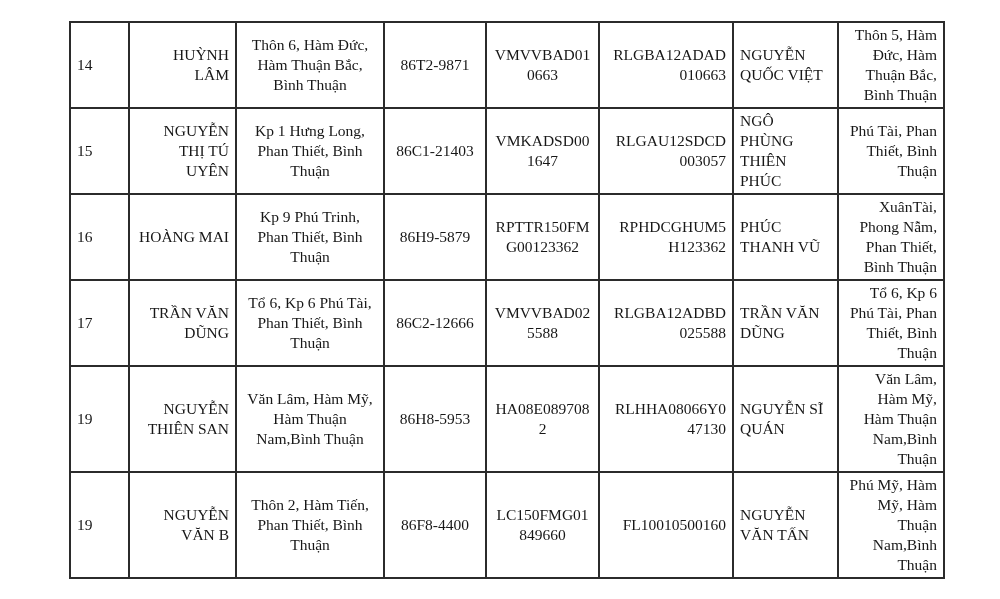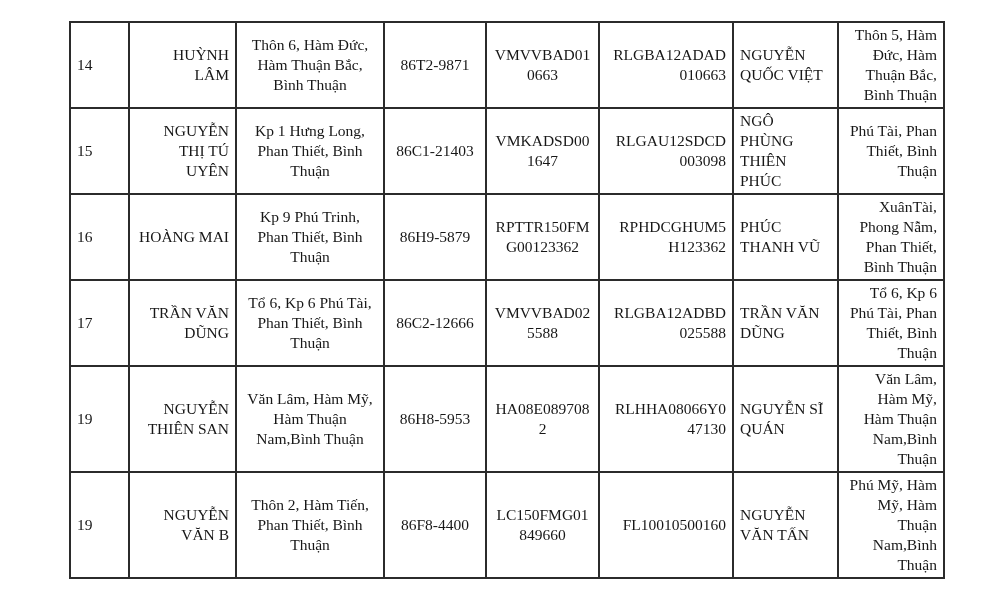--- a/index.html
+++ b/index.html
@@ -93,21 +93,21 @@
           <td class="col-name">NGUYỄN
 THỊ TÚ
 UYÊN</td>
           <td class="col-address">Kp 1 Hưng Long,
 Phan Thiết, Bình
 Thuận</td>
           <td class="col-plate">86C1-21403</td>
           <td class="col-code1">VMKADSD00
 1647</td>
           <td class="col-code2">RLGAU12SDCD
-003098</td>
+003057</td>
           <td class="col-name2">NGÔ
 PHÙNG
 THIÊN
 PHÚC</td>
           <td class="col-address2">Phú Tài, Phan
 Thiết, Bình
 Thuận</td>
         </tr>
         <tr style="height: 77px;">
           <td class="col-no">16</td>

